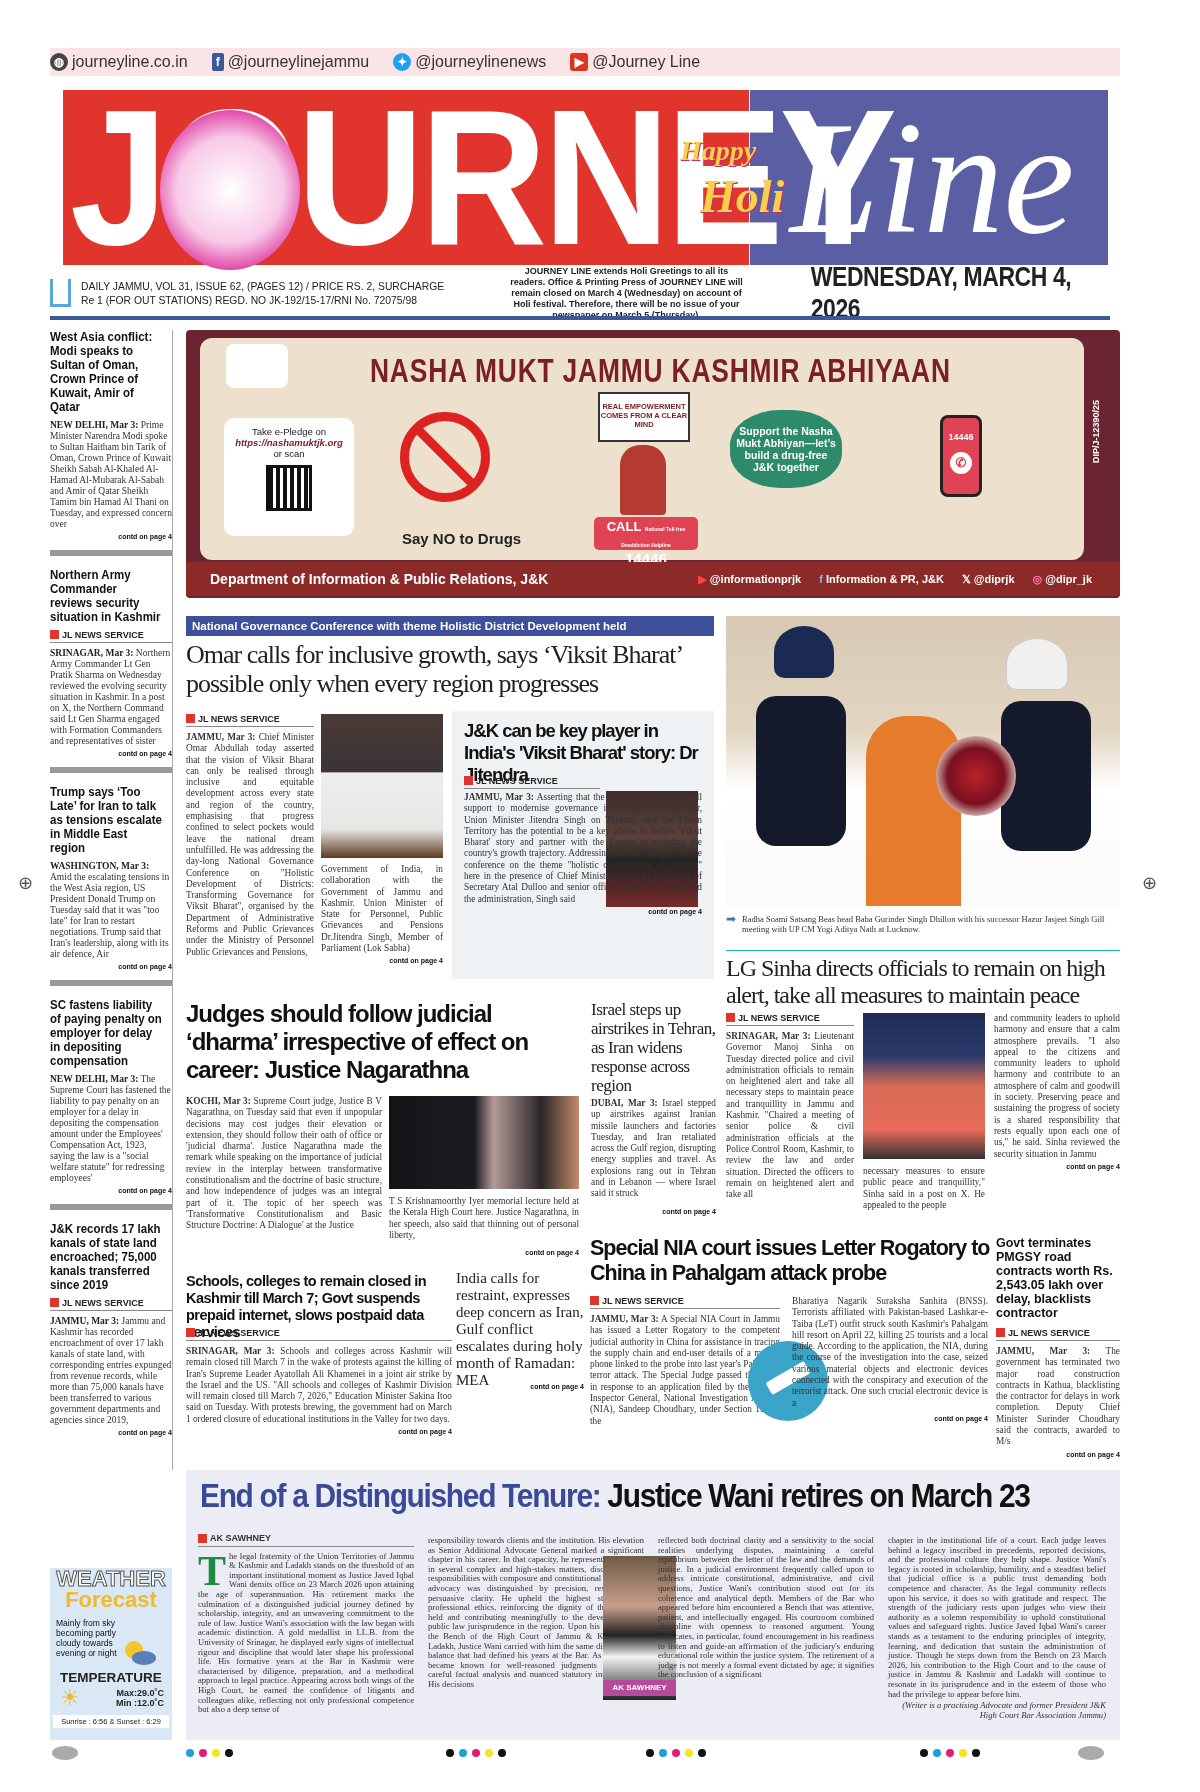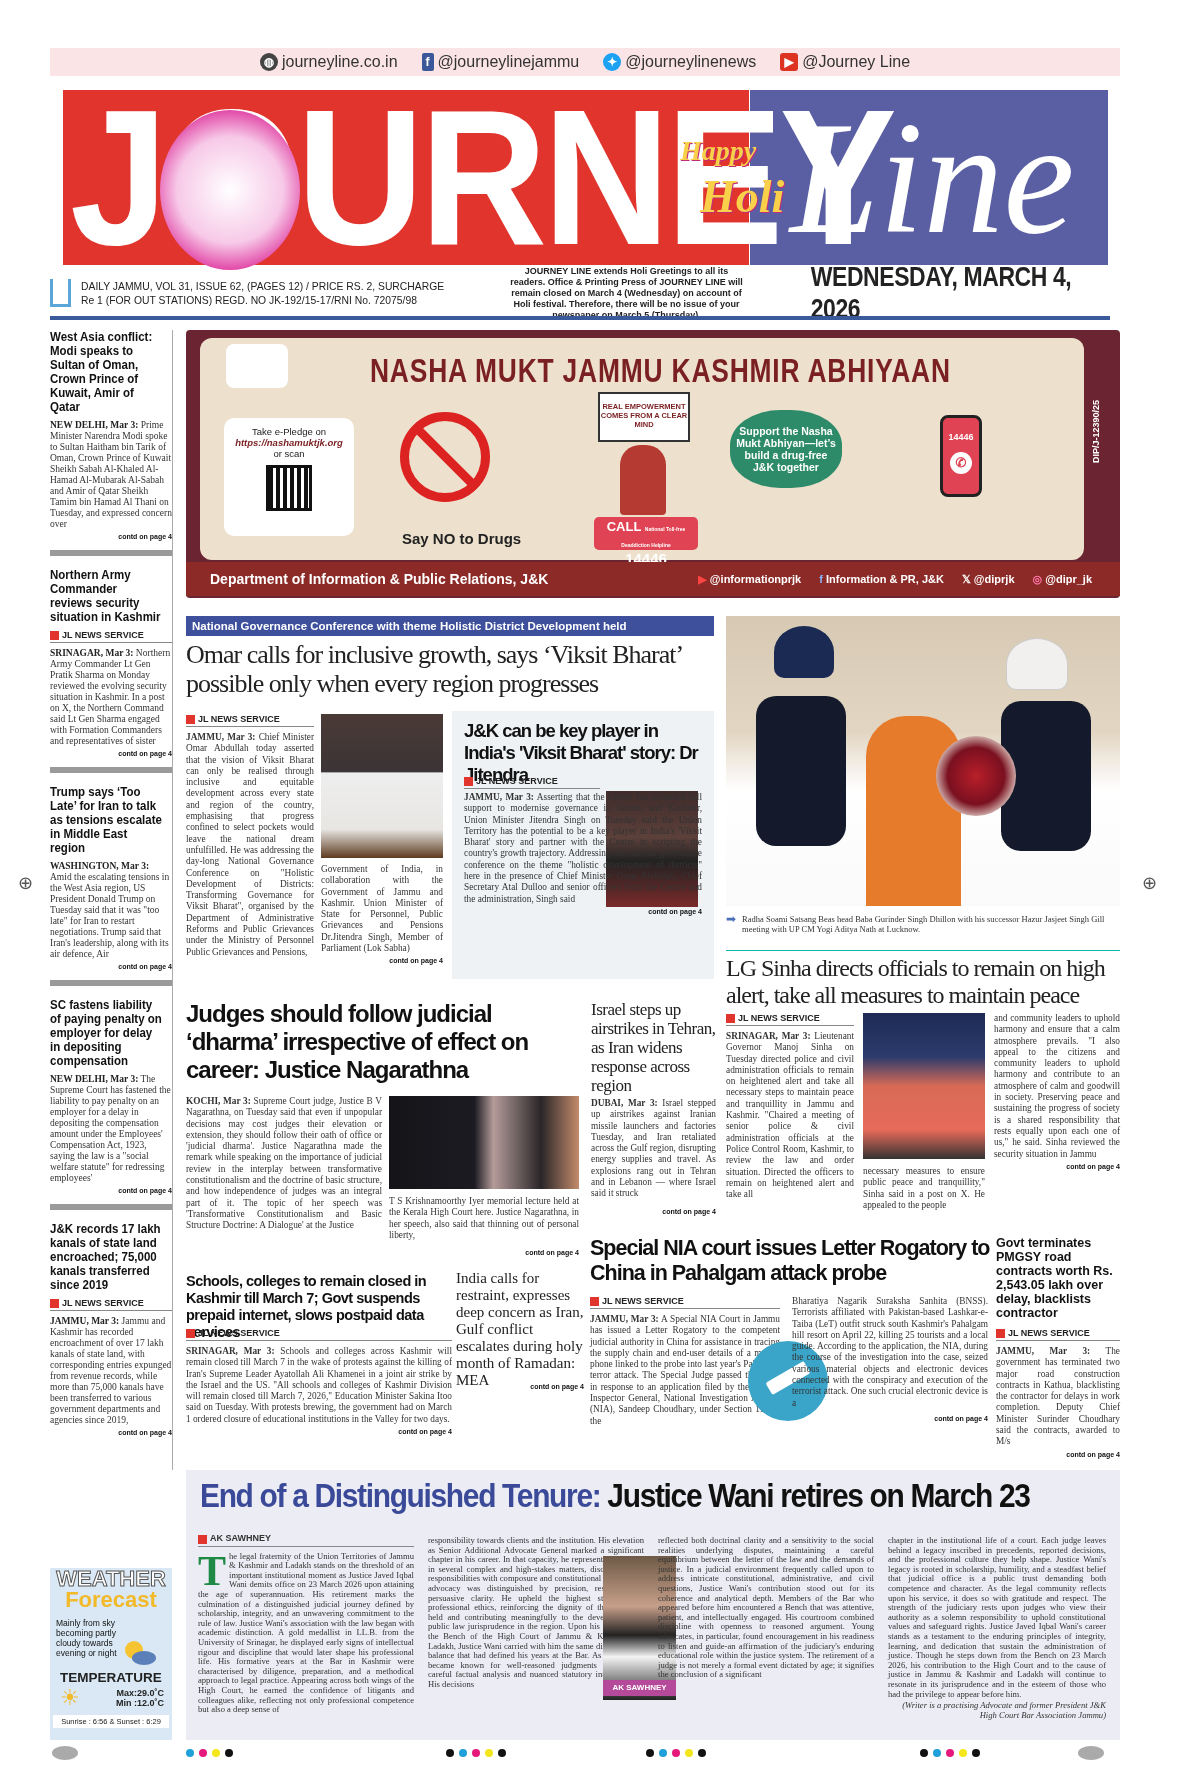--- a/index.html
+++ b/index.html
@@ -1,39 +1,39 @@
 <!DOCTYPE html>
 <html><head>
 <meta charset="utf-8">
 <style>
 *{box-sizing:border-box;margin:0;padding:0}
 body{width:1200px;height:1792px;background:#fff;position:relative;overflow:hidden;font-family:"Liberation Serif",serif;color:#222}
 .abs{position:absolute}
-.social{left:50px;top:48px;width:1070px;height:28px;background:#fbe4e6;display:flex;justify-content:center;align-items:center;gap:24px;font-family:"Liberation Sans",sans-serif;font-size:16px;color:#333}
+.social{left:50px;top:48px;width:1070px;height:28px;background:#fbe4e6;display:flex;justify-content:flex-start;align-items:center;gap:24px;font-family:"Liberation Sans",sans-serif;font-size:16px;color:#333}
 .social span.ic{display:inline-block;width:18px;height:18px;border-radius:50%;margin-right:4px;vertical-align:middle;color:#fff;font-size:12px;text-align:center;line-height:18px;font-weight:bold}
 .mast-red{left:63px;top:90px;width:686px;height:175px;background:#e0342c}
 .mast-blue{left:750px;top:90px;width:358px;height:175px;background:#5a5fa3}
 .mast-j{left:70px;top:92px;font-family:"Liberation Sans",sans-serif;font-weight:900;font-size:176px;color:#fff;letter-spacing:-4px;line-height:170px;transform:scaleY(1.1)}
 .mast-o{left:160px;top:110px;width:140px;height:160px;border-radius:50%;background:radial-gradient(circle,#fff 0%,#f7c9e8 50%,#e24aa8 75%,#e07bc7 100%)}
 .mast-line{left:790px;top:98px;font-family:"Liberation Serif",serif;font-style:italic;font-size:160px;color:#fff;line-height:160px}
 .holi{left:680px;top:135px;font-family:"Liberation Serif",serif;font-style:italic;font-weight:bold;color:#f8d04a;font-size:28px;text-shadow:1px 1px 0 #c02d7c}
 .holi2{left:700px;top:170px;font-size:46px}
 .meta{left:50px;top:272px;width:1060px;height:42px;display:flex;align-items:center;font-family:"Liberation Sans",sans-serif}
 .meta .logo{width:22px;height:28px;border:3px solid #5aa6d8;border-top:none;margin-right:10px}
 .meta .pub{font-size:11.5px;line-height:14px;width:440px;color:#222;transform:scaleX(.9);transform-origin:left}
 .meta .notice{font-size:9px;font-weight:bold;text-align:center;width:250px;line-height:11px;margin-left:10px}
 .meta .date{font-size:28px;margin-left:auto;transform:scaleX(.82);transform-origin:right;letter-spacing:-.5px;font-weight:bold;color:#222}
 .rule{left:50px;top:316px;width:1060px;height:4px;background:#3a5a9c}
 .leftcol{left:50px;top:330px;width:122px}
 .lstory h3{font-family:"Liberation Sans",sans-serif;font-size:12.5px;line-height:14px;font-weight:bold;color:#111;margin-bottom:6px;transform:scaleX(.92);transform-origin:left}
 .lstory p{font-size:9.5px;line-height:11px;color:#333}
 .lstory b.dl{font-weight:bold;color:#222}
 .contd{font-family:"Liberation Sans",sans-serif;font-size:7px;font-weight:bold;text-align:right;margin-top:3px;color:#111}
 .sep{height:6px;background:#9a9a9a;margin:10px 0 12px}
-.jlns{font-family:"Liberation Sans",sans-serif;font-size:9px;font-weight:bold;border-bottom:1px solid #888;padding-bottom:2px;margin-bottom:5px;display:flex;align-items:flex-end;gap:3px}
+.jlns{font-family:"Liberation Sans",sans-serif;font-size:9px;font-weight:bold;border-bottom:1px solid #888;padding-bottom:2px;margin-bottom:5px;display:flex;align-items:flex-start;gap:3px}
 .jlns i{display:inline-block;width:9px;height:9px;background:#e0342c}
 .vrule{left:172px;top:330px;width:1px;height:1140px;background:#aaa}
 .ad{left:186px;top:330px;width:934px;height:268px;background:#6b2431;border-radius:4px}
 .ad-inner{left:200px;top:338px;width:884px;height:222px;background:#ede0cc;border-radius:12px}
 .ad-title{left:370px;top:352px;font-family:"Liberation Sans",sans-serif;font-weight:bold;font-size:33px;color:#7a1f22;letter-spacing:1px;transform:scaleX(.8);transform-origin:left}
 .ad-foot{left:186px;top:562px;width:934px;height:34px;background:#8c2a27;color:#fff;font-family:"Liberation Sans",sans-serif;font-weight:bold;display:flex;align-items:center;padding-left:24px;font-size:14px}
 .ad-foot .handles{margin-left:auto;display:flex;gap:18px;font-size:11px;padding-right:28px}
 .pledge{left:224px;top:418px;width:130px;height:118px;background:#fff;border-radius:10px;text-align:center;font-family:"Liberation Sans",sans-serif;font-size:9.5px;padding-top:8px}
 .pledge b{color:#7a1f22;font-style:italic}
 .qr{width:46px;height:46px;margin:6px auto 0;background:repeating-linear-gradient(90deg,#111 0 4px,#fff 4px 7px),#111;border:3px solid #111}
@@ -127,21 +127,21 @@
     <p><b class="dl">NEW DELHI, Mar 3:</b> <span>Prime Minister Narendra Modi spoke to Sultan Haitham bin Tarik of Oman, Crown Prince of Kuwait Sheikh Sabah Al-Khaled Al-Hamad Al-Mubarak Al-Sabah and Amir of Qatar Sheikh Tamim bin Hamad Al Thani on Tuesday, and expressed concern over</span></p>
     <div class="contd">contd on page 4</div>
   </div>
   <div class="sep"></div>
   <div class="lstory">
     <h3>Northern Army Commander reviews security situation in Kashmir</h3>
     <div class="jlns">
         <i></i>
         <span>JL NEWS SERVICE</span>
       </div>
-    <p><b class="dl">SRINAGAR, Mar 3:</b> <span>Northern Army Commander Lt Gen Pratik Sharma on Monday reviewed the evolving security situation in Kashmir. In a post on X, the Northern Command said Lt Gen Sharma engaged with Formation Commanders and representatives of sister</span></p>
+    <p><b class="dl">SRINAGAR, Mar 3:</b> <span>Northern Army Commander Lt Gen Pratik Sharma on Wednesday reviewed the evolving security situation in Kashmir. In a post on X, the Northern Command said Lt Gen Sharma engaged with Formation Commanders and representatives of sister</span></p>
     <div class="contd">contd on page 4</div>
   </div>
   <div class="sep"></div>
   <div class="lstory">
     <h3>Trump says ‘Too Late’ for Iran to talk as tensions escalate in Middle East region</h3>
     <p><b class="dl">WASHINGTON, Mar 3:</b> <span>Amid the escalating tensions in the West Asia region, US President Donald Trump on Tuesday said that it was "too late" for Iran to restart negotiations. Trump said that Iran's leadership, along with its air defence, Air</span></p>
     <div class="contd">contd on page 4</div>
   </div>
   <div class="sep"></div>
   <div class="lstory">

